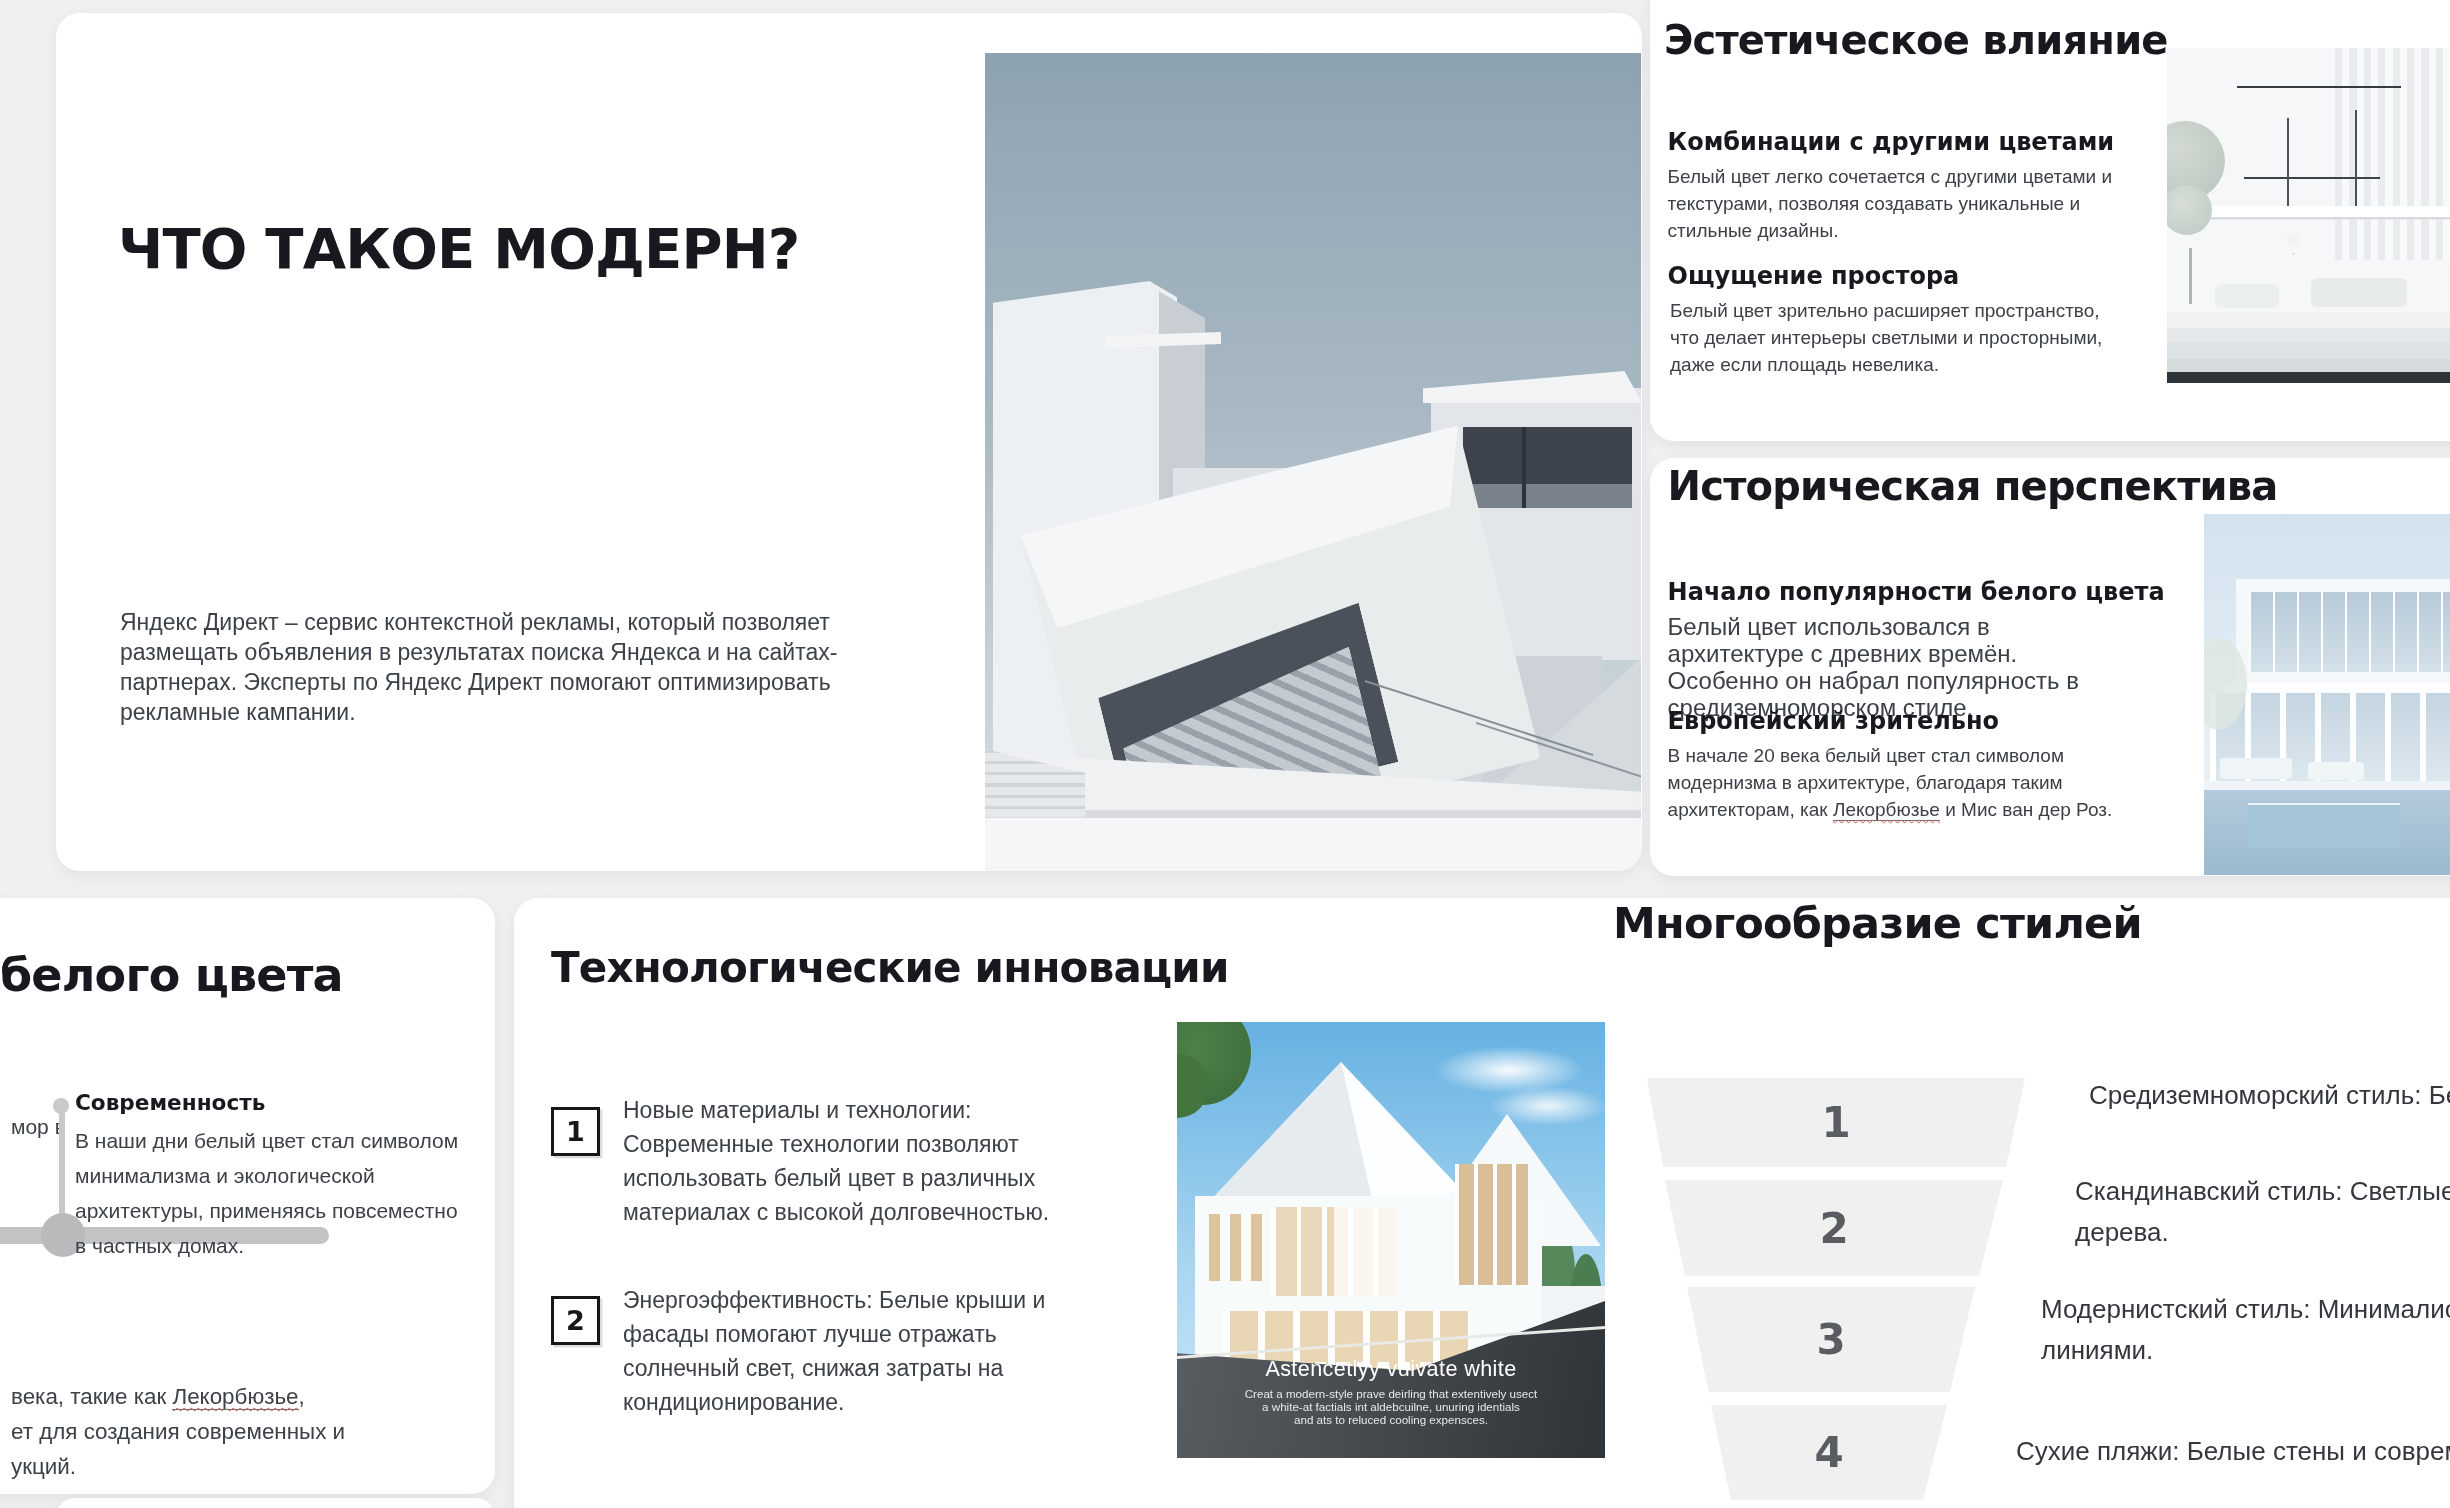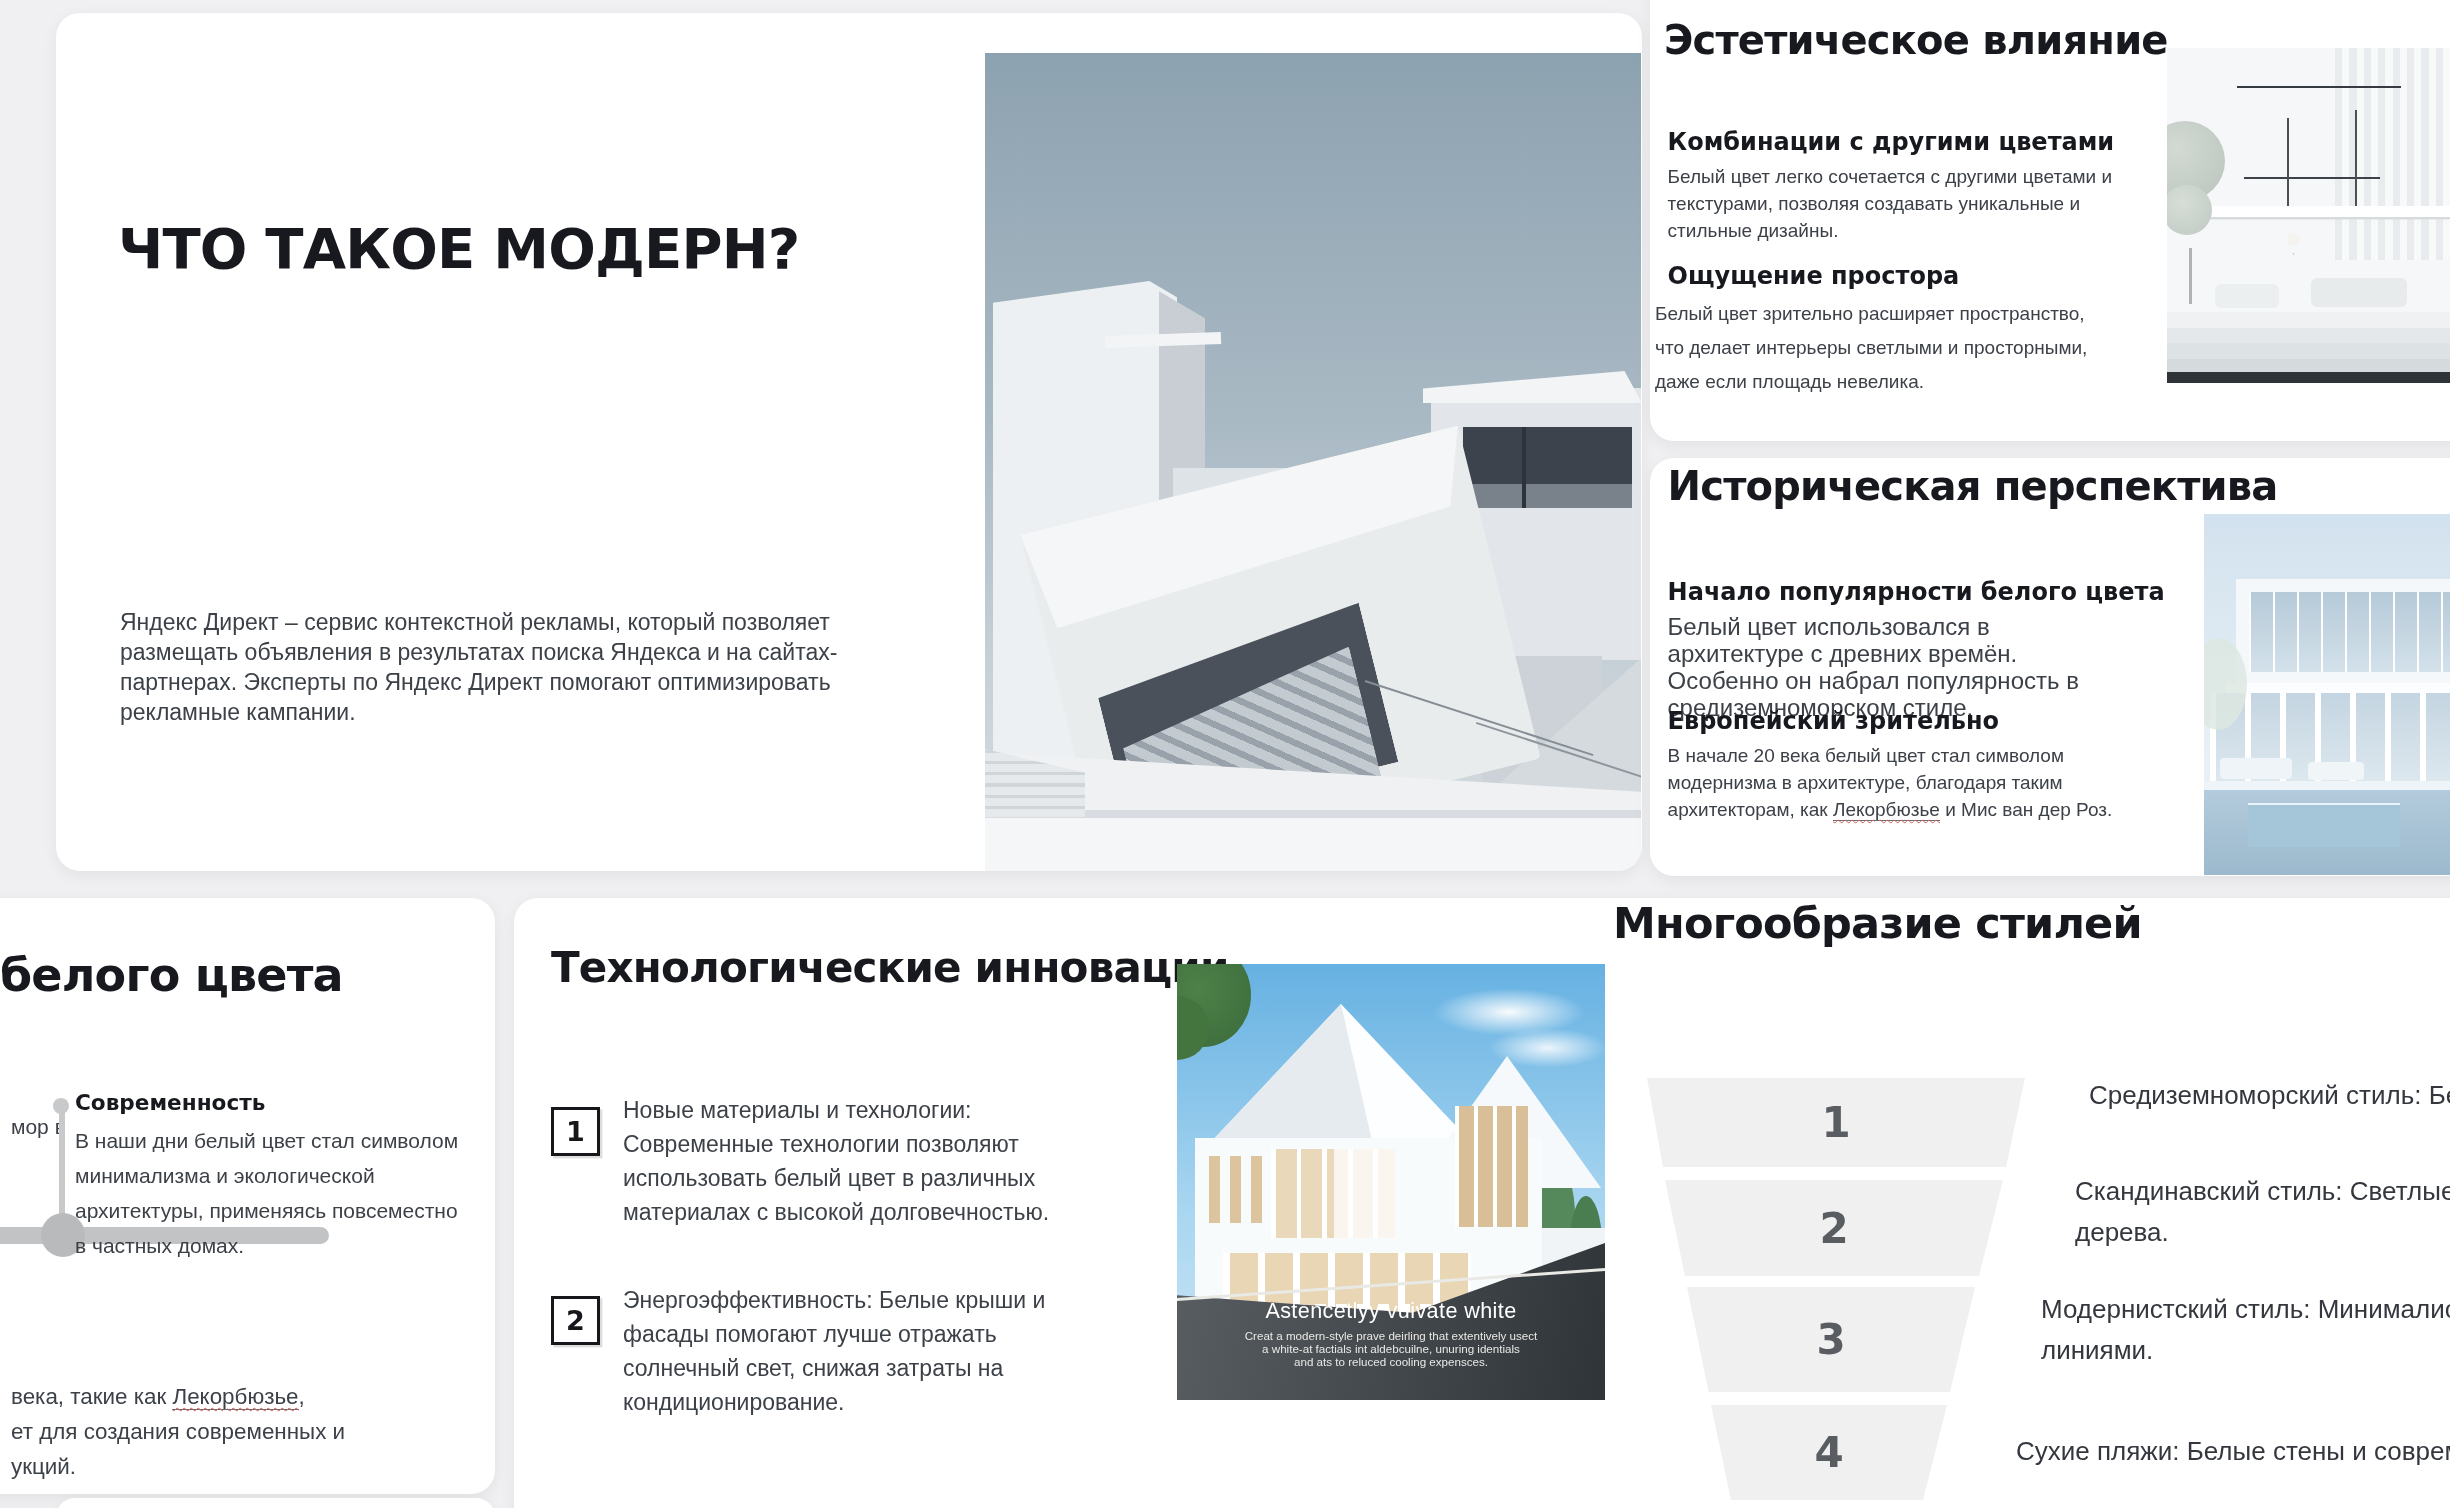--- a/index.html
+++ b/index.html
@@ -84,21 +84,21 @@
   <div class="abs" style="left:374px;top:664px;width:240px;height:2.4px;background:#858d95;transform:rotate(18deg);"></div>
   <div class="abs" style="left:486px;top:701px;width:208px;height:2.4px;background:#8e959d;transform:rotate(18deg);"></div>
   <div class="abs" style="left:0;top:696px;width:100px;height:68px;background:repeating-linear-gradient(0deg,#e6e9eb 0 8px,#cfd5d9 8px 11.2px);clip-path:polygon(0 0,100% 35%,100% 100%,0 100%);"></div>
 </div>
 
 <div class="card" style="left:1650px;top:-29px;width:847px;height:470px;">
   <div class="abs h-big" style="left:14px;top:46px;font-size:40px;">Эстетическое влияние</div>
   <div class="abs h-sub" style="left:17.6px;top:157px;font-size:24px;">Комбинации с другими цветами</div>
   <div class="abs body-txt" style="left:17.6px;top:192px;width:447px;font-size:19px;line-height:27px;">Белый цвет легко сочетается с другими цветами и текстурами, позволяя создавать уникальные и стильные дизайны.</div>
   <div class="abs h-sub" style="left:17.6px;top:291px;font-size:24px;">Ощущение простора</div>
-  <div class="abs body-txt" style="left:5px;top:326px;width:447px;font-size:19px;line-height:34px;">Белый цвет зрительно расширяет пространство, что делает интерьеры светлыми и просторными, даже если площадь невелика.</div>
+  <div class="abs body-txt" style="left:20px;top:326px;width:447px;font-size:19px;line-height:27px;">Белый цвет зрительно расширяет пространство, что делает интерьеры светлыми и просторными, даже если площадь невелика.</div>
 </div>
 
 <div class="img" style="left:2167px;top:48px;width:283px;height:335px;">
   <div class="abs" style="inset:0;background:#f5f7f8;"></div>
   <div class="abs" style="left:168px;top:0;width:115px;height:212px;background:repeating-linear-gradient(90deg,#e8ecee 0 7.2px,#f8fafa 7.2px 14.4px);"></div>
   <div class="abs" style="left:70px;top:38px;width:164px;height:2.4px;background:#353b41;"></div>
   <div class="abs" style="left:77px;top:129px;width:136px;height:2.4px;background:#3c4248;"></div>
   <div class="abs" style="left:120px;top:70px;width:1.6px;height:88px;background:#4a5056;"></div>
   <div class="abs" style="left:188px;top:62px;width:1.6px;height:96px;background:#4a5056;"></div>
   <div class="abs" style="left:0;top:158px;width:283px;height:11.2px;background:#ffffff;box-shadow:0 2.4px 0 #d7dbde;"></div>
@@ -172,21 +172,21 @@
   <div class="abs body-txt" style="left:109px;top:195px;width:495px;font-size:23px;line-height:34px;">Новые материалы и технологии: Современные технологии позволяют использовать белый цвет в различных материалах с высокой долговечностью.</div>
 
   <div class="num-box" style="left:37px;top:398px;">
     <span>2</span>
   </div>
   <div class="abs body-txt" style="left:109px;top:385px;width:495px;font-size:23px;line-height:34px;">Энергоэффективность: Белые крыши и фасады помогают лучше отражать солнечный свет, снижая затраты на кондиционирование.</div>
 
   <div class="abs h-big" style="left:1099px;top:0px;font-size:43px;">Многообразие стилей</div>
 </div>
 
-<div class="img" style="left:1177px;top:964px;width:428px;height:436px;">
+<div class="img" style="left:1177px;top:1022px;width:428px;height:436px;">
   <div class="abs" style="inset:0;background:linear-gradient(180deg,#66b1e2,#a7d5f0 55%,#cfe9f7);"></div>
   <div class="abs" style="left:256px;top:24px;width:152px;height:48px;background:radial-gradient(ellipse at center,rgba(255,255,255,.95),rgba(255,255,255,0) 70%);"></div>
   <div class="abs" style="left:311px;top:64px;width:120px;height:40px;background:radial-gradient(ellipse at center,rgba(255,255,255,.85),rgba(255,255,255,0) 70%);"></div>
   <div class="abs" style="left:-22.4px;top:-21px;width:96px;height:104px;border-radius:50%;background:radial-gradient(circle at 45% 45%,#4d8148,#3a6a3b);"></div>
   <div class="abs" style="left:-32px;top:32px;width:64px;height:64px;border-radius:50%;background:#44753f;"></div>
   <div class="abs" style="left:361px;top:200px;width:37px;height:104px;border-radius:50%;background:#55885a;"></div>
   <div class="abs" style="left:393px;top:232px;width:32px;height:96px;border-radius:50%;background:#4a7d50;"></div>
   <div class="abs" style="left:377px;top:303px;width:2.4px;height:56px;background:#7b6a50;box-shadow:29px 4.8px 0 #7b6a50;"></div>
   <div class="abs" style="left:342px;top:264px;width:86px;height:50px;background:#f1f4f6;"></div>
   <div class="abs" style="left:32px;top:40px;width:264px;height:140px;background:#fdfeff;clip-path:polygon(0 100%,50% 0,100% 100%);"></div>

